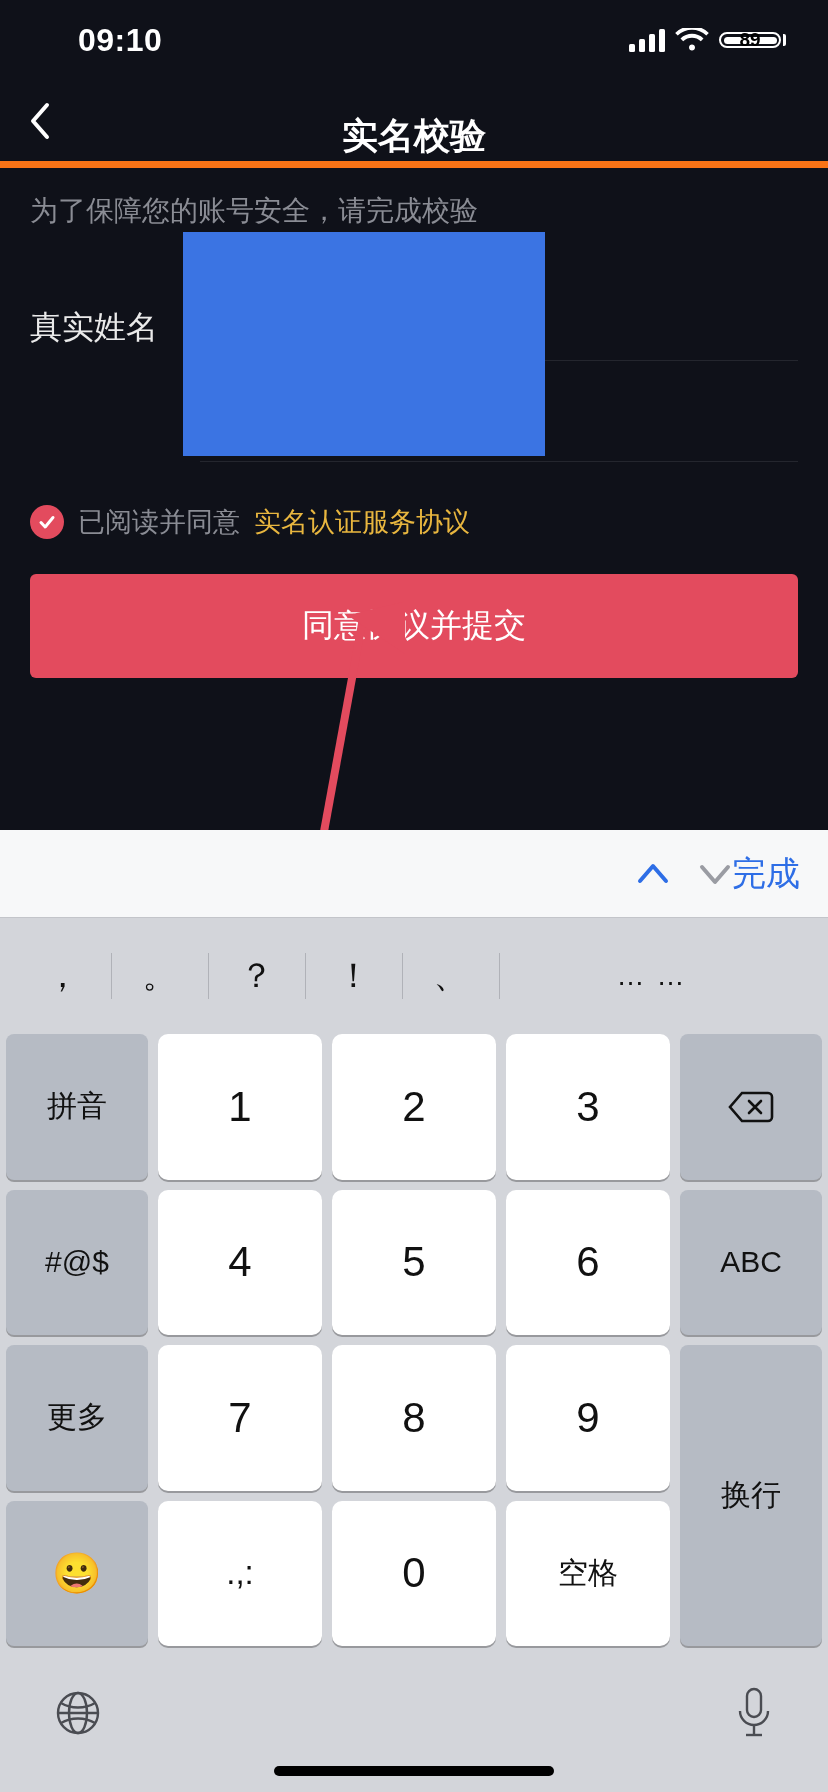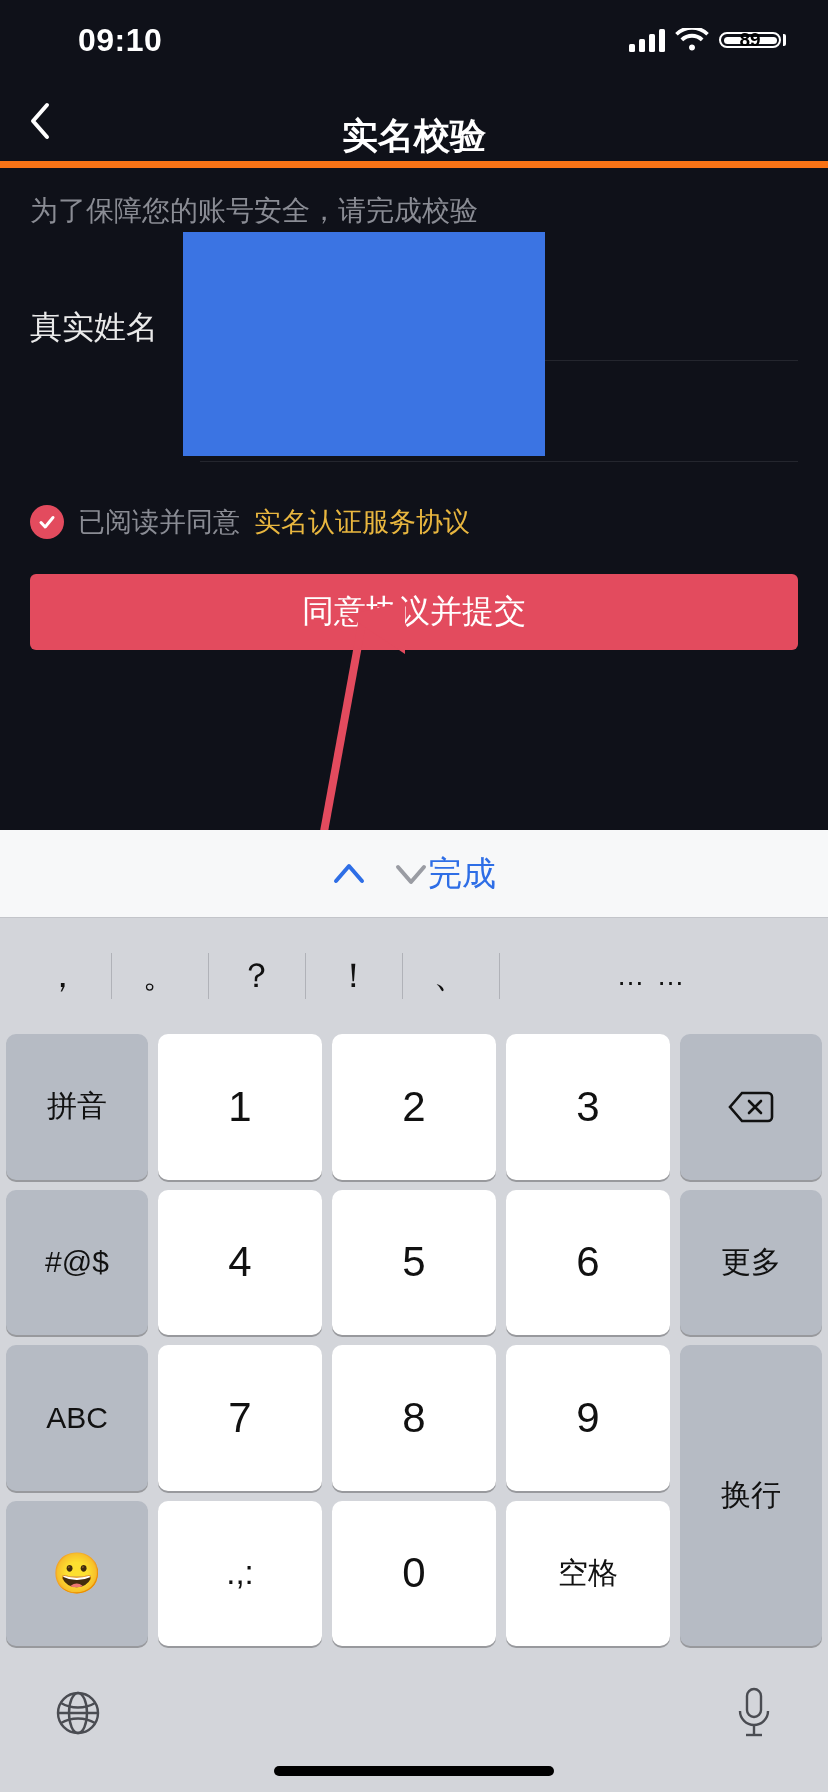--- a/index.html
+++ b/index.html
@@ -29,41 +29,41 @@
     .field-input { flex: 1; height: 100%; background: transparent; border: none; outline: none; color: #fff; font-size: 30px; }
     .divider { border-bottom: 1px solid #24262e; margin-left: 170px; }
 
     .redact-block { position: absolute; left: 183px; top: 232px; width: 362px; height: 224px; background: #3b74e3; }
 
     .agree-row { display: flex; align-items: center; gap: 14px; padding: 42px 0 34px; font-size: 27px; }
     .checkbox { width: 34px; height: 34px; border-radius: 50%; background: #e34b5e; display: flex; align-items: center; justify-content: center; }
     .agree-text { color: #8a8c94; }
     .agree-link { color: #e8b63f; }
 
-    .submit-btn { width: 100%; height: 76px; background: #e34b5e; border: none; border-radius: 6px; color: #fff; font-size: 32px; display: flex; align-items: center; justify-content: center; }
+    .submit-btn { width: 100%; height: 104px; background: #e34b5e; border: none; border-radius: 6px; color: #fff; font-size: 32px; display: flex; align-items: center; justify-content: center; }
 
     
     .arrow-svg { position: absolute; left: 245px; top: 600px; pointer-events: none; }
 
     
     .kbd-wrap { position: absolute; left: 0; right: 0; bottom: 0; top: 830px; background: #d3d5da; display: flex; flex-direction: column; }
-    .kbd-accessory { height: 88px; background: #f7f8f9; border-bottom: 1px solid #c3c5ca; display: flex; align-items: center; justify-content: center; padding: 16px 28px; }
+    .kbd-accessory { height: 88px; background: #f7f8f9; border-bottom: 1px solid #c3c5ca; display: flex; align-items: center; justify-content: flex-end; padding: 16px 28px; }
     .acc-arrows { display: flex; gap: 28px; }
     .acc-done { font-size: 34px; color: #2e6ee6; }
 
     .kbd-main { flex: 1; display: flex; flex-direction: column; padding: 0 6px; }
     .kbd-symrow { height: 116px; display: flex; align-items: center; justify-content: center; gap: 0; }
     .sym-key { width: 68px; text-align: center; font-size: 34px; color: #111; }
     .sym-key.wide { width: 286px; letter-spacing: 12px; font-size: 28px; }
     .sym-sep { width: 1px; height: 46px; background: #b0b2b8; margin: 0 14px; }
 
     .kbd-grid { flex: 1; display: grid; grid-template-columns: 142px repeat(3, 1fr) 142px; grid-template-rows: repeat(4, 1fr); gap: 10px; padding-bottom: 10px; }
     .key { border-radius: 10px; display: flex; align-items: center; justify-content: center; font-size: 42px; color: #111; box-shadow: 0 2px 0 rgba(0,0,0,0.28); }
     .key.white { background: #fff; }
-    .key.gray { background: #b6bbc4; }
+    .key.gray { background: #b6bbc4; border-radius: 8px; }
     .key.text { font-size: 30px; }
     .key.small { font-size: 33px; }
     .key.tall { grid-row: span 2; }
     .key.emoji { font-size: 40px; color:#555; }
 
     .kbd-bottom { height: 136px; display: flex; align-items: center; justify-content: space-between; padding: 0 54px 18px; }
     .home-indicator { position: absolute; bottom: 16px; left: 50%; transform: translateX(-50%); width: 280px; height: 10px; background: #000; border-radius: 6px; }
   </style>
 </head>
 <body>
@@ -173,23 +173,23 @@
         <svg width="46" height="34" viewBox="0 0 46 34">
             <path d="M14 3h26a4 4 0 0 1 4 4v20a4 4 0 0 1-4 4H14L2 17 14 3z" fill="none" stroke="#111" stroke-width="2.6"></path>
             <path d="M21 11l12 12M33 11 21 23" stroke="#111" stroke-width="2.6" stroke-linecap="round"></path>
           </svg>
       </div>
 
       <div class="key gray text">#@$</div>
       <div class="key white">4</div>
       <div class="key white">5</div>
       <div class="key white">6</div>
+      <div class="key gray text">ABC</div>
+
       <div class="key gray text">更多</div>
-
-      <div class="key gray text">ABC</div>
       <div class="key white">7</div>
       <div class="key white">8</div>
       <div class="key white">9</div>
       <div class="key gray text tall">换行</div>
 
       <div class="key gray emoji">😀</div>
       <div class="key white small">.,:</div>
       <div class="key white">0</div>
       <div class="key white text">空格</div>
     </div>

